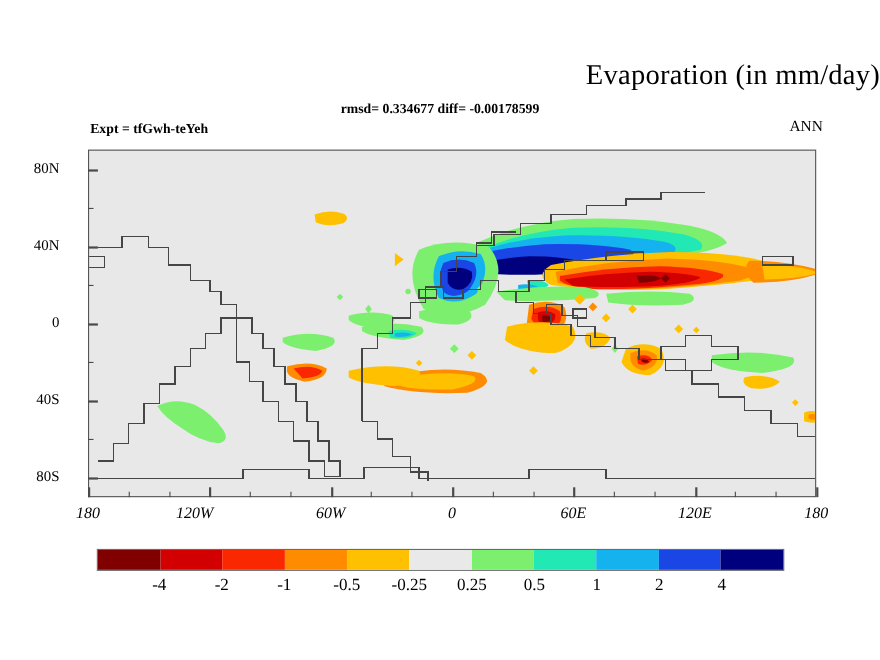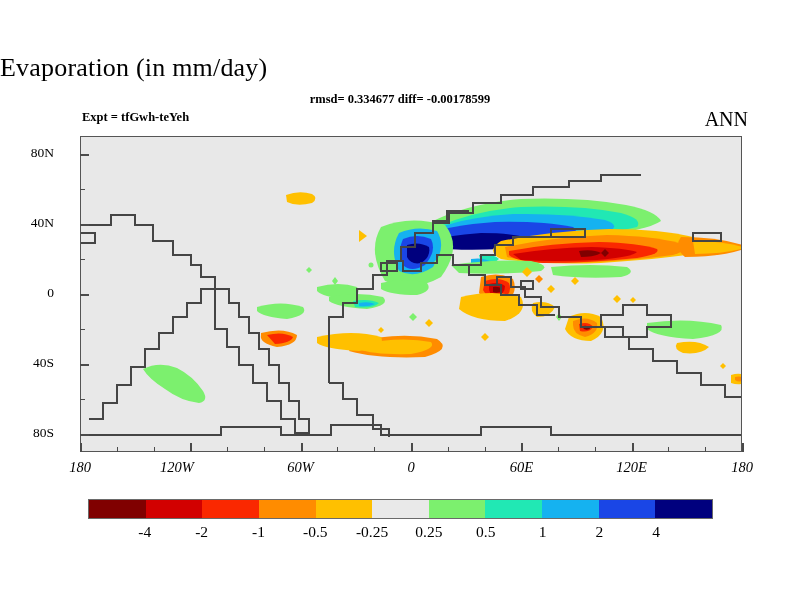--- a/index.html
+++ b/index.html
@@ -2,30 +2,30 @@
 <html><head>
 <meta charset="utf-8">
 <style>
   html,body{margin:0;padding:0;background:#fff;}
   body{width:800px;height:600px;position:relative;overflow:hidden;
        font-family:"Liberation Serif", serif;color:#000;}
 
   #root{position:absolute;inset:0;background:#ffffff;}
 
   
-  .title{position:absolute;left:0;right:0;top:53px;text-align:left;
+  .title{position:absolute;left:0;right:0;top:53px;text-align:right;
          font-size:26px;font-family:"Liberation Serif",serif;letter-spacing:.2px;}
   .subwrap{position:absolute;left:0;right:0;top:92px;height:26px;}
   .sub1{position:absolute;left:0;right:0;top:0;text-align:center;
         font-size:12.5px;font-weight:bold;font-family:"Liberation Serif",serif;}
   .sub2{position:absolute;left:0;right:0;top:7px;text-align:center;
         font-size:16px;font-family:"Liberation Serif",serif;}
   .hdr-left{position:absolute;left:82px;top:110px;font-size:12.5px;
             font-weight:bold;font-family:"Liberation Serif",serif;}
-  .hdr-right{position:absolute;right:52px;top:108px;font-size:20px;
+  .hdr-right{position:absolute;right:52px;top:108px;font-size:14px;
              font-family:"Liberation Serif",serif;}
 
   
   #plot{position:absolute;left:80px;top:136px;width:662px;height:316px;
         background:#e8e8e8;border:1px solid #555;box-sizing:border-box;}
   #mapcanvas{position:absolute;inset:0;width:100%;height:100%;}
 
   
   .tick{position:absolute;background:#4a4a4a;}
   .ylab{position:absolute;right:746px;font-size:13.5px;text-align:right;

